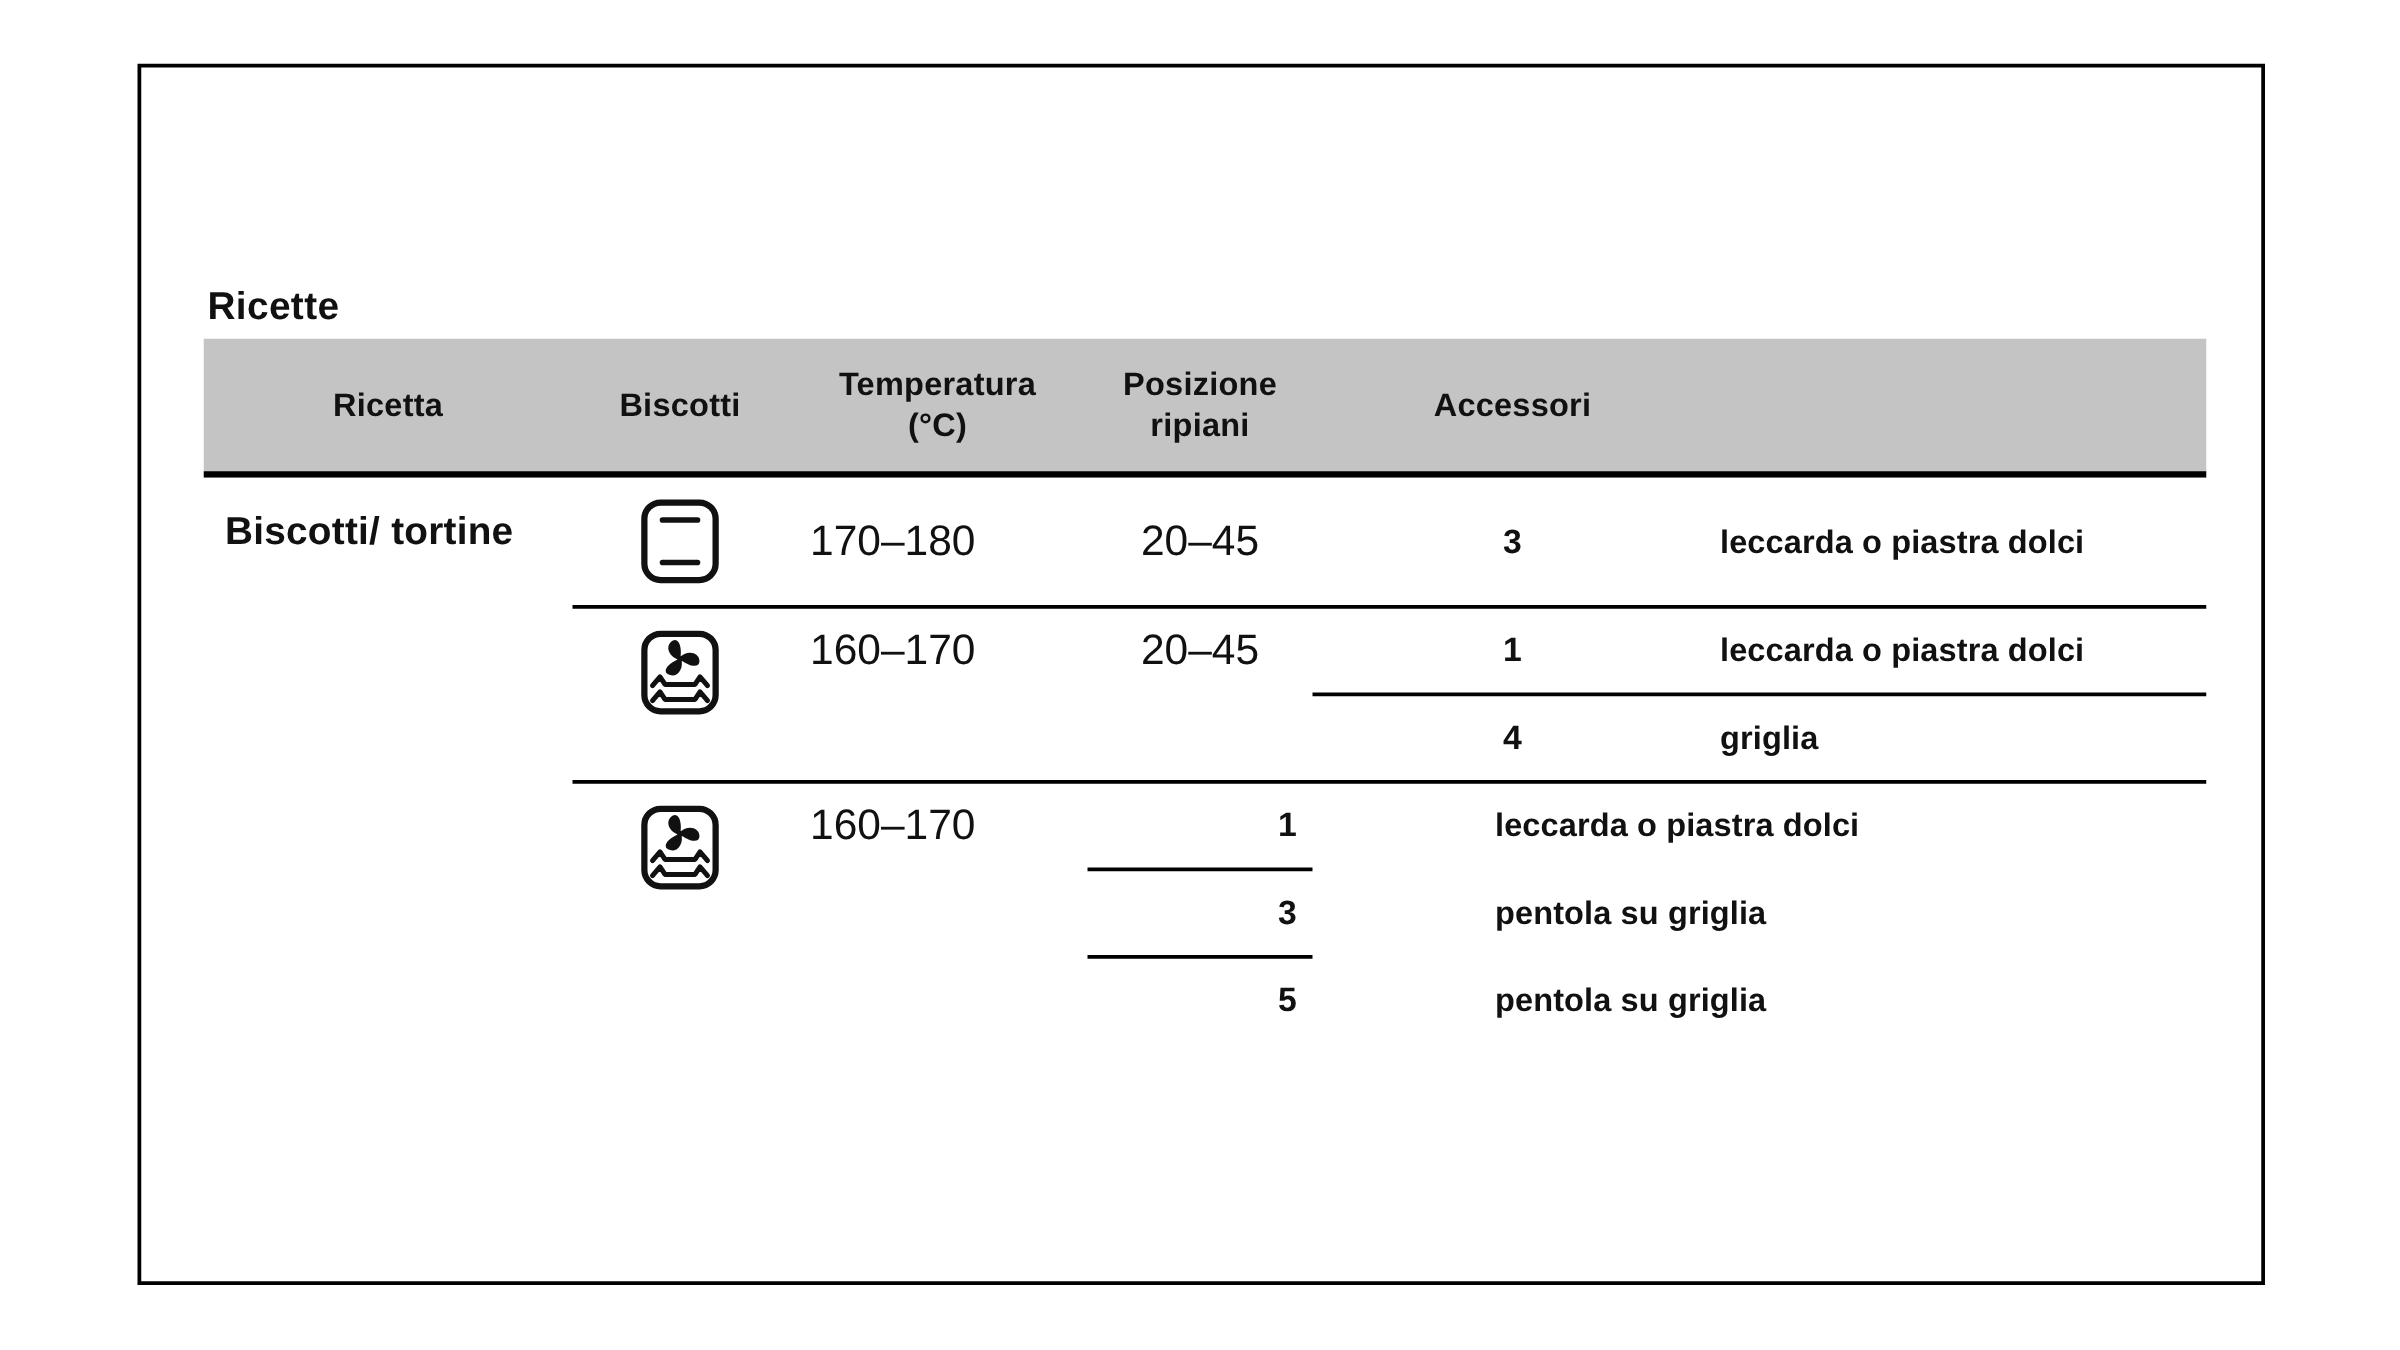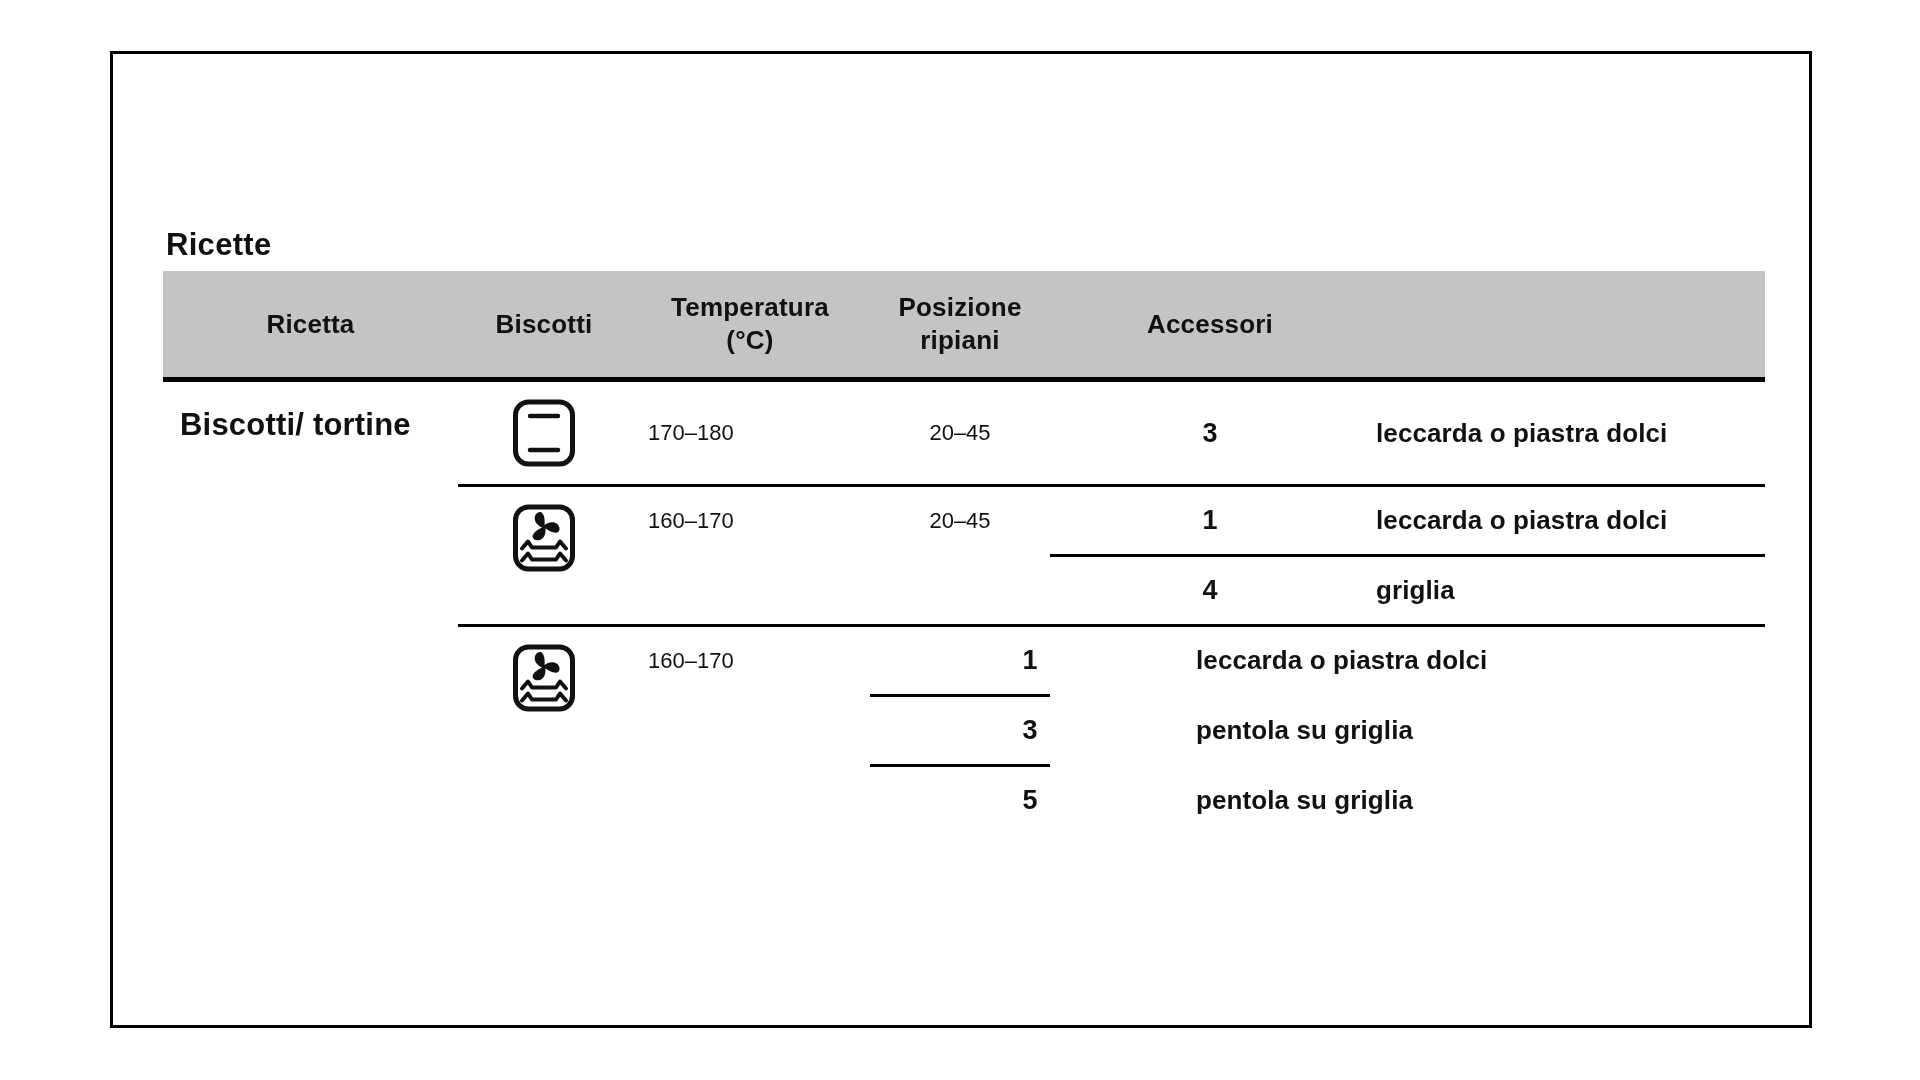--- a/index.html
+++ b/index.html
@@ -84,21 +84,21 @@
   }
   .group + .group { border-top: 3px solid var(--border, #000); }
   .symbol-cell {
     display: flex;
     justify-content: center;
     align-items: flex-start;
     padding-top: 16px;
   }
   .group.single .symbol-cell { align-items: center; padding-top: 0; }
   .temp-cell, .tempo-cell {
-    font-size: 22px;
+    font-size: 34px;
     display: flex;
     align-items: center;
     height: 67px;
   }
   .group.single .temp-cell, .group.single .tempo-cell { height: 102px; }
   .temp-cell { padding-left: 18px; }
   .tempo-cell { justify-content: center; }
   .subrows { display: block; }
   .subrow {
     display: grid;

